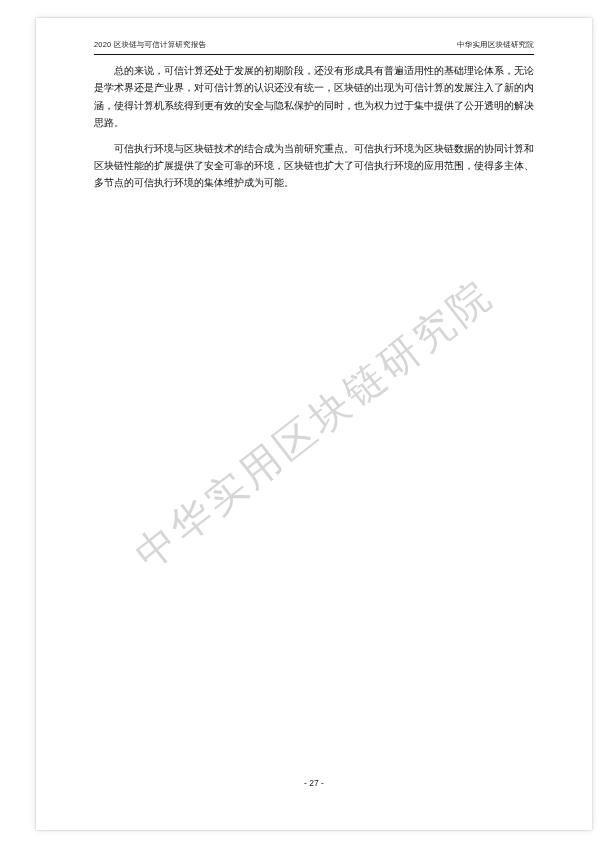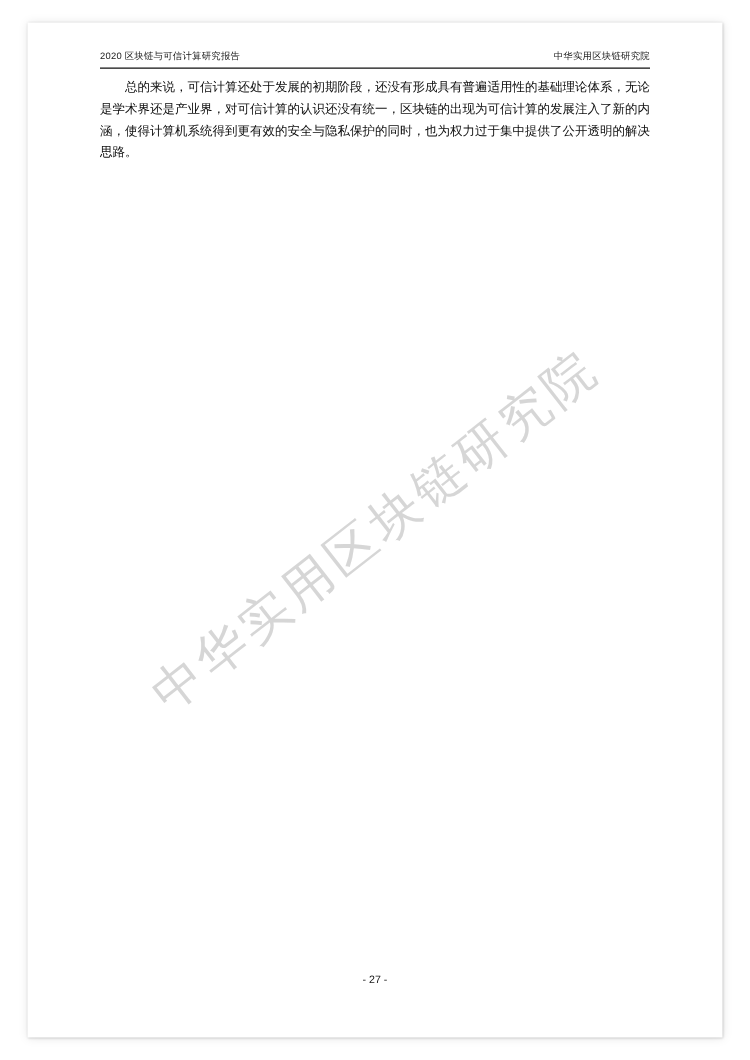--- a/index.html
+++ b/index.html
@@ -11,21 +11,21 @@
     position: relative;
     width: 600px;
     height: 848px;
     background: #ffffff;
     overflow: hidden;
     font-family: "Liberation Sans", sans-serif;
     color: #1a1a1a;
   }
   .sheet {
     position: absolute;
-    left: 22px;
+    left: 36px;
     top: 18px;
     width: 556px;
     height: 812px;
     background: #ffffff;
     box-shadow: 0 0 2px rgba(0,0,0,0.22), 0 0 8px rgba(0,0,0,0.10);
   }
   .header {
     position: absolute;
     left: 58px;
     top: 22px;
@@ -106,20 +106,21 @@
   <div class="sheet">
 
     <div class="header">
       <div class="header-left">2020 区块链与可信计算研究报告</div>
       <div class="header-right">中华实用区块链研究院</div>
     </div>
     <div class="header-rule"></div>
 
     <div class="body-text">
       <p class="para">总的来说，可信计算还处于发展的初期阶段，还没有形成具有普遍适用性的基础理论体系，无论是学术界还是产业界，对可信计算的认识还没有统一，区块链的出现为可信计算的发展注入了新的内涵，使得计算机系统得到更有效的安全与隐私保护的同时，也为权力过于集中提供了公开透明的解决思路。</p>
+      <p class="para">可信执行环境与区块链技术的结合成为当前研究重点。可信执行环境为区块链数据的协同计算和区块链性能的扩展提供了安全可靠的环境，区块链也扩大了可信执行环境的应用范围，使得多主体、多节点的可信执行环境的集体维护成为可能。</p>
     </div>
 
     <div class="watermark">
       <span>中华实用区块链研究院</span>
     </div>
 
     <div class="page-number">- 27 -</div>
 
   </div>
 </div>

